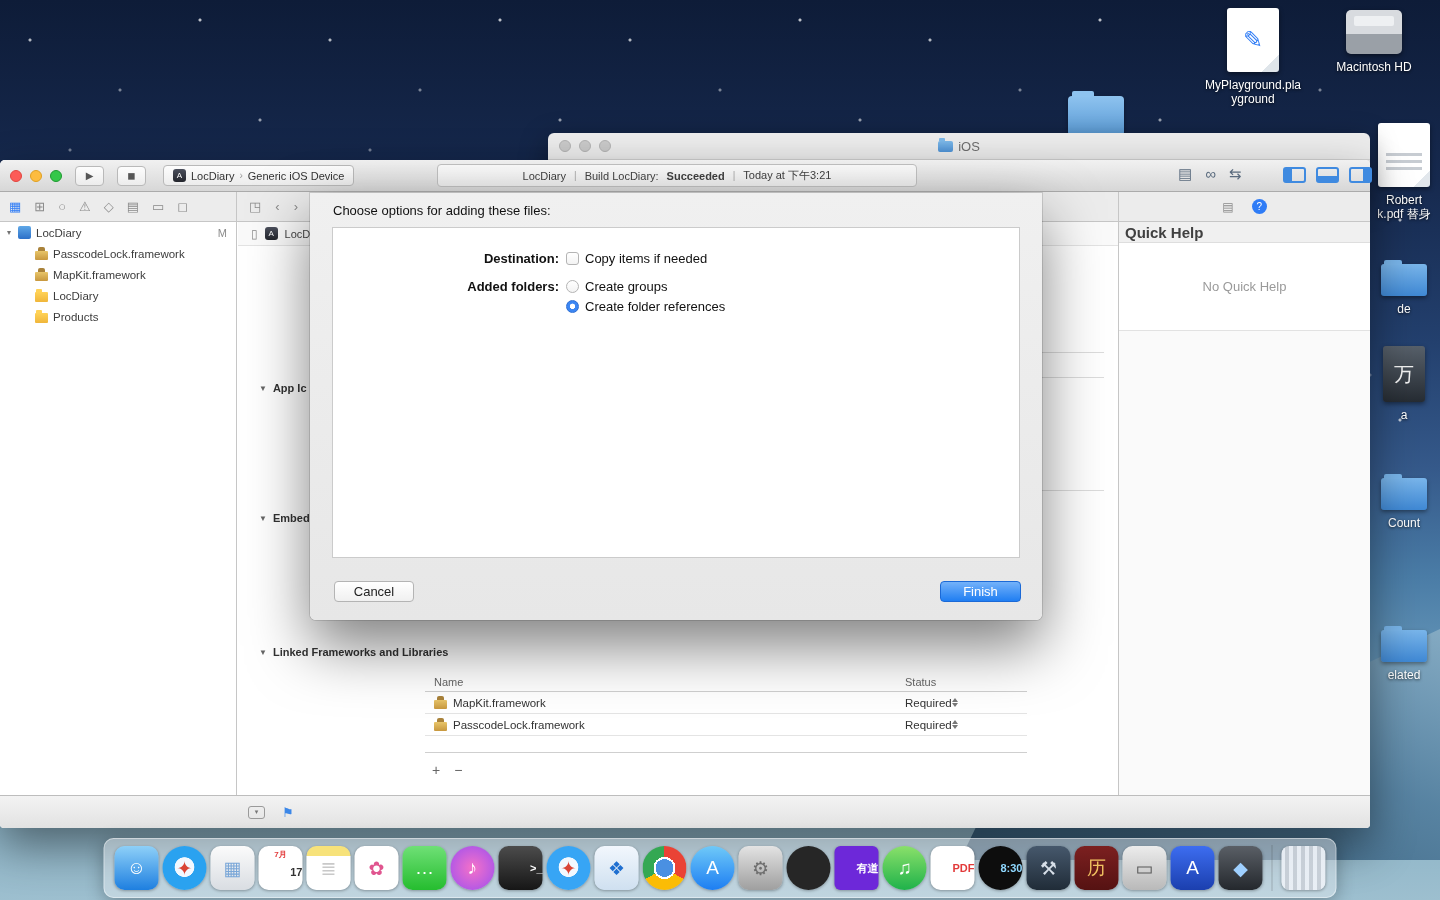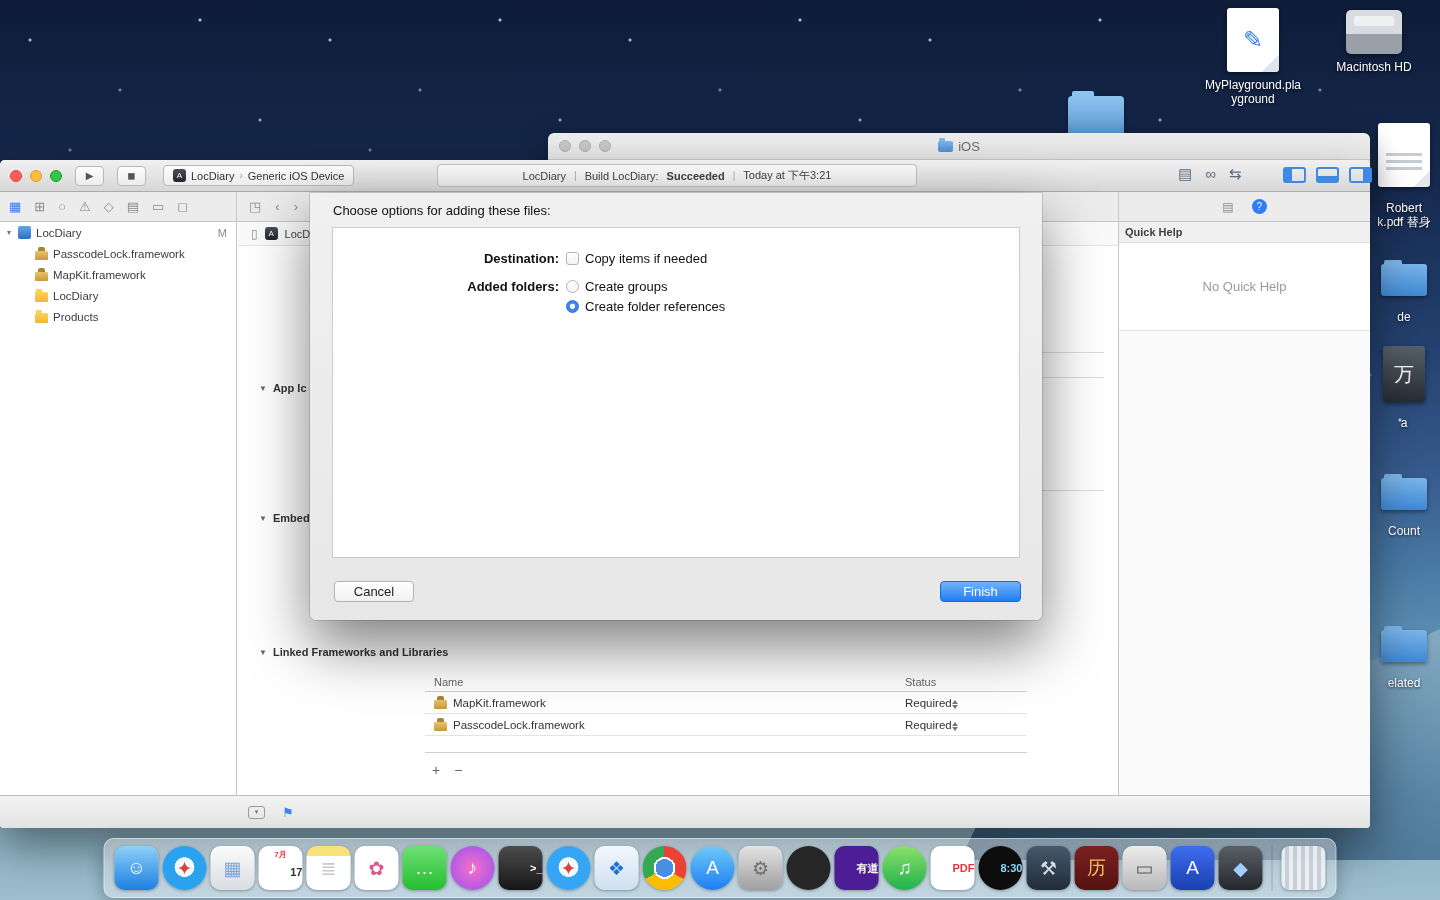--- a/index.html
+++ b/index.html
@@ -26,21 +26,21 @@
   .dsk-item { position:absolute; width:96px; display:flex; flex-direction:column; align-items:center; z-index:1; }
   .myplayground-icon { left:1205px; top:8px; }
   .macintosh-hd-icon { left:1326px; top:10px; }
   .dsk-ico { position:relative; display:flex; align-items:center; justify-content:center; }
   .dsk-ico.playground { width:52px; height:64px; background:linear-gradient(135deg,#ffffff 85%,#dfe5ea 85%); border-radius:3px; box-shadow:0 2px 5px rgba(0,0,0,.45); color:#2f7cf6; font-size:24px; }
   .dsk-ico.harddrive { width:56px; height:44px; border-radius:5px; background:linear-gradient(180deg,#d8dbdf 0 55%,#9aa0a7 55% 100%); box-shadow:0 2px 5px rgba(0,0,0,.45); }
   .dsk-ico.harddrive::before { content:""; position:absolute; top:6px; left:8px; right:8px; height:10px; background:#eef0f2; border-radius:2px; }
   .dsk-label { margin-top:6px; font-size:12px; color:#fff; text-shadow:0 1px 3px rgba(0,0,0,.75); text-align:center; line-height:14px; }
   .dsk-label span { display:block; }
 
-  .dsk-right { position:absolute; left:1368px; width:72px; display:flex; flex-direction:column; align-items:center; z-index:1;gap:8px; }
+  .dsk-right { position:absolute; left:1368px; width:72px; display:flex; flex-direction:column; align-items:center; z-index:1; }
   .pdf-alias { top:123px; } .folder-de { top:258px; } .artwork-a { top:346px; } .folder-count { top:472px; } .folder-related { top:624px; }
   .r-ico { position:relative; display:flex; align-items:center; justify-content:center; }
   .r-ico.pdf { width:52px; height:64px; background:linear-gradient(135deg,#ffffff 86%,#e2e7ec 86%); border-radius:3px; box-shadow:0 2px 5px rgba(0,0,0,.45); }
   .r-ico.pdf::before { content:""; position:absolute; left:8px; top:30px; right:8px; height:3px; background:#c7ccd2; box-shadow:0 7px 0 #c7ccd2,0 14px 0 #c7ccd2; }
   .r-ico.folder { width:46px; height:32px; margin-top:6px; background:linear-gradient(180deg,#79b5ea,#3f88d4); border-radius:3px; box-shadow:0 2px 4px rgba(0,0,0,.4); }
   .r-ico.folder::before { content:""; position:absolute; top:-4px; left:3px; width:18px; height:5px; background:#79b5ea; border-radius:2px 2px 0 0; }
   .r-ico.artwork { width:42px; height:56px; background:linear-gradient(180deg,#57606a,#262c33); border-radius:3px; box-shadow:0 2px 5px rgba(0,0,0,.45); color:#f2f2f2; font-size:20px; font-family:"Liberation Serif",serif; }
 
   .loose-folder { position:absolute; left:1068px; top:96px; width:56px; height:40px; z-index:1;
     background:linear-gradient(180deg,#8ec3ef,#5a9bd6); border-radius:4px; box-shadow:0 2px 5px rgba(0,0,0,.35); }
@@ -102,31 +102,31 @@
   .jumpbar .ji { color:#8a8a8a; font-size:12px; }
   .sec { position:absolute; left:21px; font-size:11px; font-weight:bold; color:#333; display:flex; gap:6px; align-items:center; white-space:nowrap; }
   .sec .tri { font-size:8px; color:#666; }
   .sec-0 { top:160px; } .sec-1 { top:290px; } .sec-2 { top:424px; }
   .hl { position:absolute; height:1px; background:#dcdcdc; left:800px; width:66px; }
   .fw-table { position:absolute; left:187px; top:450px; width:602px; font-size:11.5px; color:#333; }
   .fw-head { height:20px; display:flex; align-items:center; color:#666; font-size:11px; border-bottom:1px solid #cfcfcf; padding-left:9px; position:relative; }
   .col-status { position:absolute; left:480px; }
   .fw-row { height:22px; display:flex; align-items:center; border-bottom:1px solid #e4e4e4; padding-left:9px; position:relative; }
   .fw-row .nav-ico { margin-right:6px; }
-  .row-status { position:absolute; left:480px; display:flex; align-items:flex-end; }
+  .row-status { position:absolute; left:480px; display:flex; align-items:center; }
   .stepper { display:inline-flex; flex-direction:column; align-items:center; gap:1px; }
   .stepper i { display:block; width:0; height:0; border-left:3px solid transparent; border-right:3px solid transparent; }
   .stepper .up { border-bottom:4px solid #777; }
   .stepper .dn { border-top:4px solid #777; }
   .fw-spacer { height:17px; border-bottom:1px solid #cfcfcf; }
   .tbl-btns { margin-top:9px; display:flex; gap:14px; font-size:14px; color:#666; padding-left:7px; }
   .tbl-btns span { cursor:default; }
 
   .inspector { position:absolute; left:1118px; top:62px; right:0; bottom:33px; background:#fafafa; border-left:1px solid #c6c6c6; }
-  .qh-header { height:21px; display:flex; align-items:center; padding-left:6px; font-size:11px; font-weight:bold; color:#404040; background:#f0f0f0; border-bottom:1px solid #dedede; }
+  .qh-header { height:21px; display:flex; align-items:center; padding-left:6px; font-size:15px; font-weight:bold; color:#404040; background:#f0f0f0; border-bottom:1px solid #dedede; }
   .qh-body { height:88px; display:flex; align-items:center; justify-content:center; color:#9a9a9a; font-size:13px; background:#fff; border-bottom:1px solid #e2e2e2; }
 
   .bottombar { position:absolute; left:0; right:0; bottom:0; height:33px; background:linear-gradient(#f3f3f3,#e2e2e2); border-top:1px solid #bdbdbd; border-radius:0 0 4px 4px; display:flex; align-items:center; }
   .bb-filter { margin-left:248px; width:17px; height:13px; border:1px solid #9a9a9a; border-radius:3px; display:flex; align-items:center; justify-content:center; font-size:7px; color:#777; }
   .bb-flag { margin-left:17px; color:#3b87e8; font-size:13px; }
 
   
   .sheet { position:absolute; left:310px; top:193px; width:732px; height:427px; background:linear-gradient(#f0f0f0,#e7e7e7); border-radius:0 0 6px 6px; box-shadow:0 26px 60px rgba(0,0,0,.5),0 0 0 1px rgba(0,0,0,.12); z-index:5; }
   .sheet-title { position:absolute; left:23px; top:10px; font-size:13px; color:#111; }
   .sheet-panel { position:absolute; left:22px; top:34px; width:688px; height:331px; background:#fff; border:1px solid #cbcbcb; }
@@ -523,21 +523,21 @@
       <div class="dock-icon" style="background: linear-gradient(rgb(227, 227, 227), rgb(159, 159, 159)); color: rgb(110, 110, 110);">
         <span class="cal-top"></span>
         <span class="dock-glyph">⚙</span>
       </div>
 
       <div class="dock-icon round" style="background: radial-gradient(circle, rgb(38, 38, 38) 0px, rgb(38, 38, 38) 75%, rgb(64, 64, 64)); color: rgb(255, 255, 255);">
         <span class="cal-top"></span>
         <span class="dock-glyph"></span>
       </div>
 
-      <div class="dock-icon small-text" style="background: #4c1d95; color: rgb(255, 255, 255);">
+      <div class="dock-icon small-text" style="background: #6d28d9; color: rgb(255, 255, 255); border-radius: 6px;">
         <span class="cal-top"></span>
         <span class="dock-glyph">有道</span>
       </div>
 
       <div class="dock-icon round" style="background: linear-gradient(rgb(138, 224, 106), rgb(31, 178, 74)); color: rgb(255, 255, 255);">
         <span class="cal-top"></span>
         <span class="dock-glyph">♫</span>
       </div>
 
       <div class="dock-icon small-text" style="background: rgb(255, 255, 255); color: rgb(226, 58, 58);">

